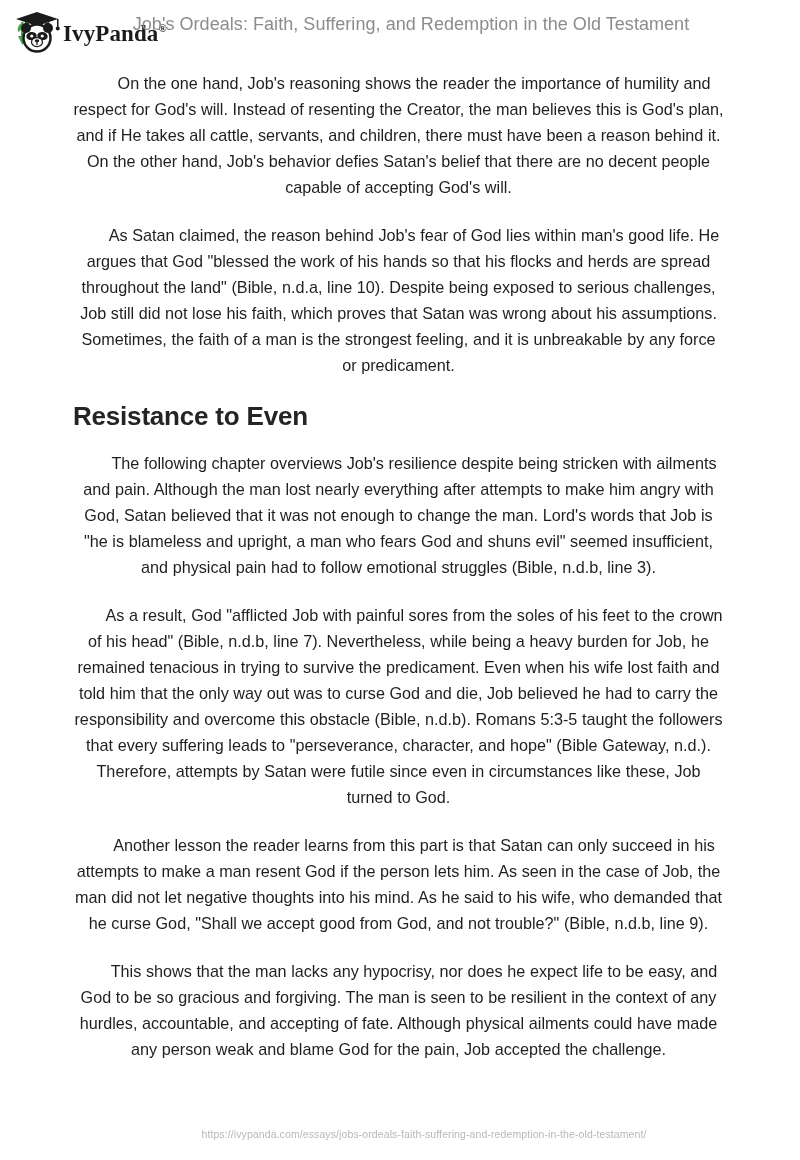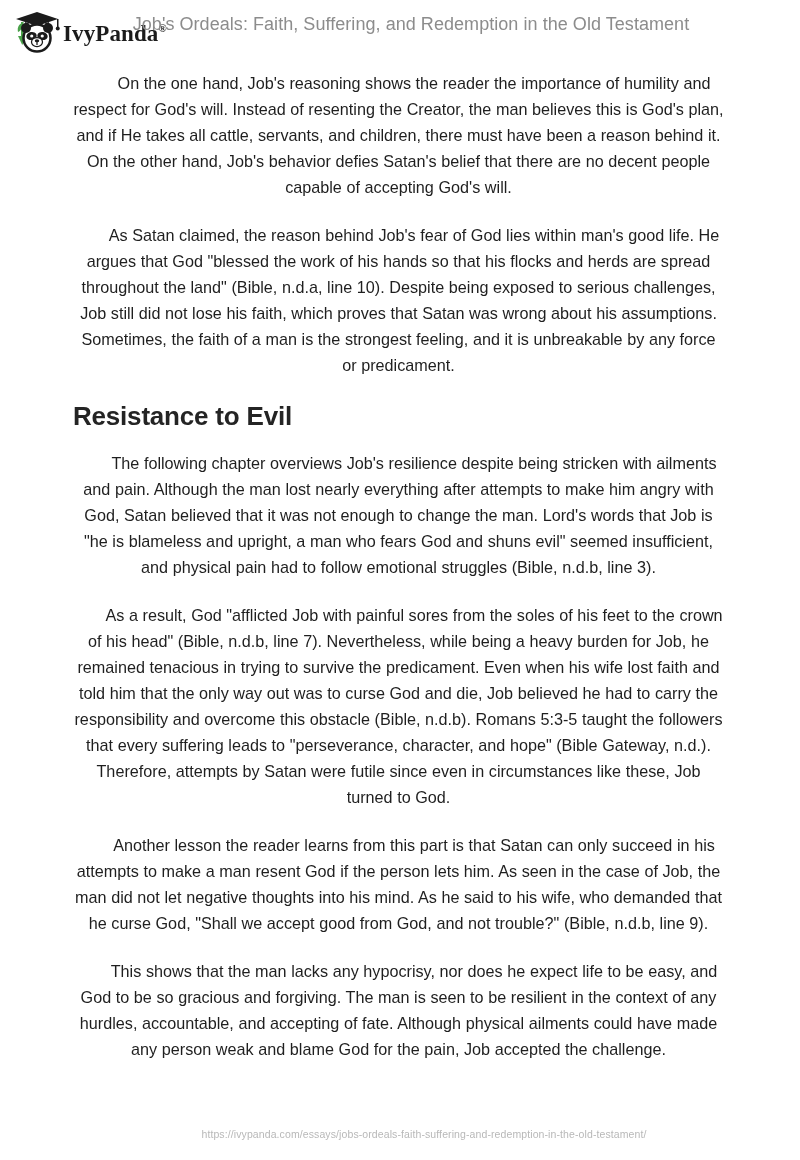--- a/index.html
+++ b/index.html
@@ -152,21 +152,21 @@
   </div>
 
   <div class="header-title">Job's Ordeals: Faith, Suffering, and Redemption in the Old Testament</div>
 </div>
 
 <div class="doc-body">
 
   <p class="para">On the one hand, Job's reasoning shows the reader the importance of humility and respect for God's will. Instead of resenting the Creator, the man believes this is God's plan, and if He takes all cattle, servants, and children, there must have been a reason behind it. On the other hand, Job's behavior defies Satan's belief that there are no decent people capable of accepting God's will.</p>
   <p class="para">As Satan claimed, the reason behind Job's fear of God lies within man's good life. He argues that God "blessed the work of his hands so that his flocks and herds are spread throughout the land" (Bible, n.d.a, line 10). Despite being exposed to serious challenges, Job still did not lose his faith, which proves that Satan was wrong about his assumptions. Sometimes, the faith of a man is the strongest feeling, and it is unbreakable by any force or predicament.</p>
 
-  <h2 class="section-heading">Resistance to Evil</h2>
+  <h2 class="section-heading">Resistance to Even</h2>
 
   <p class="para">The following chapter overviews Job's resilience despite being stricken with ailments and pain. Although the man lost nearly everything after attempts to make him angry with God, Satan believed that it was not enough to change the man. Lord's words that Job is "he is blameless and upright, a man who fears God and shuns evil" seemed insufficient, and physical pain had to follow emotional struggles (Bible, n.d.b, line 3).</p>
   <p class="para">As a result, God "afflicted Job with painful sores from the soles of his feet to the crown of his head" (Bible, n.d.b, line 7). Nevertheless, while being a heavy burden for Job, he remained tenacious in trying to survive the predicament. Even when his wife lost faith and told him that the only way out was to curse God and die, Job believed he had to carry the responsibility and overcome this obstacle (Bible, n.d.b). Romans 5:3-5 taught the followers that every suffering leads to "perseverance, character, and hope" (Bible Gateway, n.d.). Therefore, attempts by Satan were futile since even in circumstances like these, Job turned to God.</p>
   <p class="para">Another lesson the reader learns from this part is that Satan can only succeed in his attempts to make a man resent God if the person lets him. As seen in the case of Job, the man did not let negative thoughts into his mind. As he said to his wife, who demanded that he curse God, "Shall we accept good from God, and not trouble?" (Bible, n.d.b, line 9).</p>
   <p class="para tight">This shows that the man lacks any hypocrisy, nor does he expect life to be easy, and God to be so gracious and forgiving. The man is seen to be resilient in the context of any hurdles, accountable, and accepting of fate. Although physical ailments could have made any person weak and blame God for the pain, Job accepted the challenge.</p>
 
 </div>
 
 <div class="page-footer">
   <span class="footer-url">https://ivypanda.com/essays/jobs-ordeals-faith-suffering-and-redemption-in-the-old-testament/</span>

